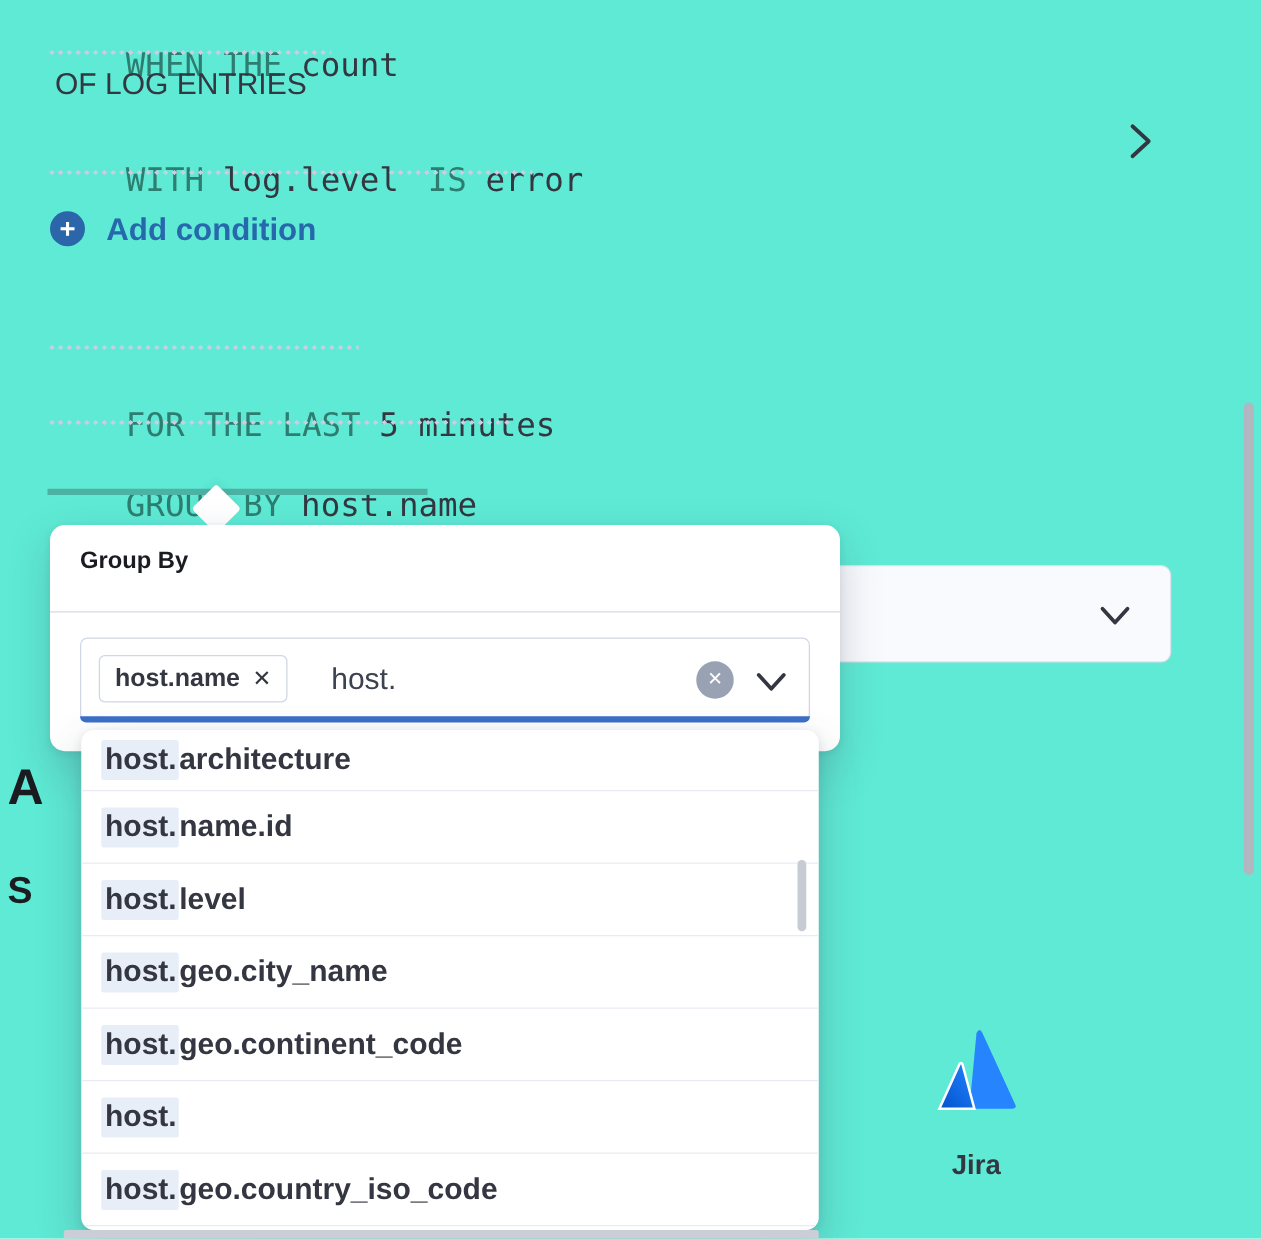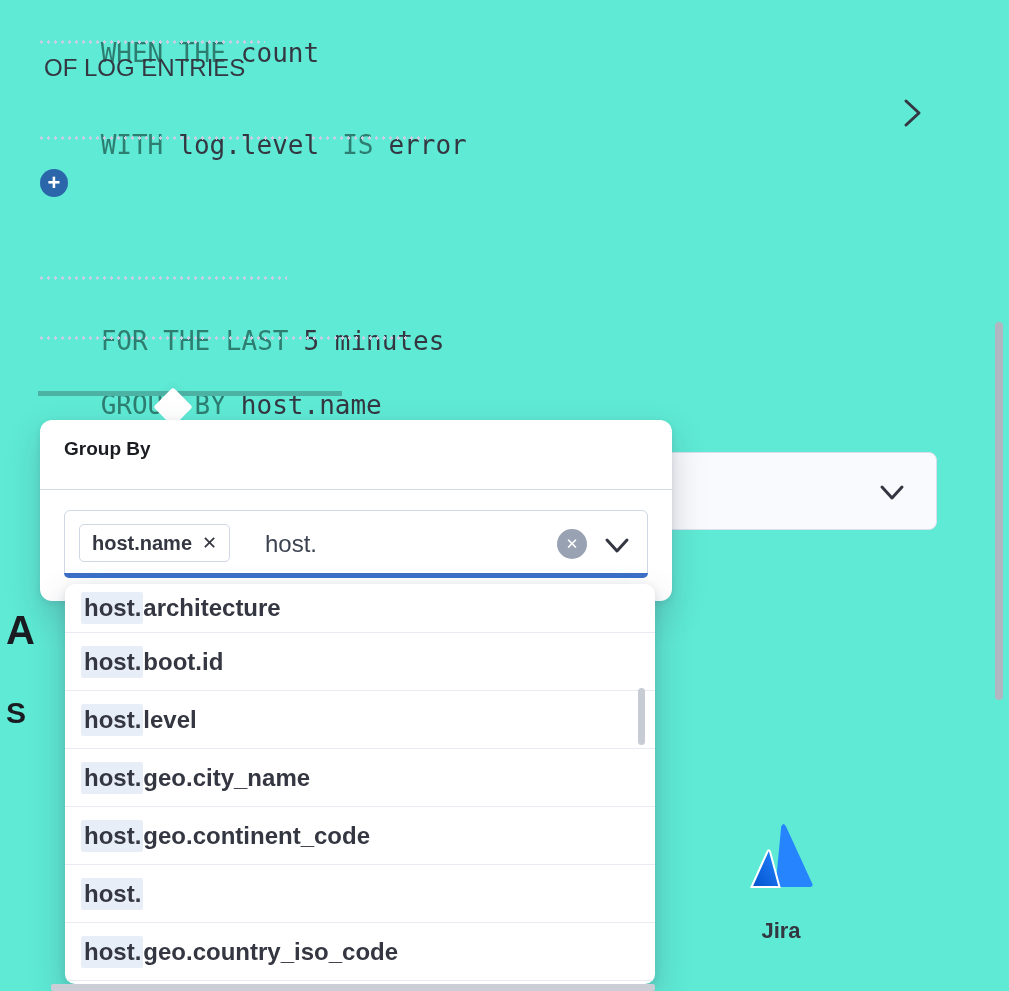--- a/index.html
+++ b/index.html
@@ -139,20 +139,21 @@
   <div class="dotted" style="left:38px;top:136px;width:252px;"></div>
   <div class="dotted" style="left:310px;top:136px;width:116px;"></div>
 
   <div class="chevron-right-btn">
     <svg width="30" height="32" viewBox="0 0 30 32">
         <polyline class="chev" points="9,4 22,16 9,28"></polyline>
       </svg>
   </div>
 
   <div class="addcond-icon">+</div>
+  <div class="addcond-label">Add condition</div>
 
   <div class="dotted" style="left:38px;top:276px;width:249px;"></div>
 
   <div class="mono-row" style="top:296px;">
     <span class="kw sp">FOR THE LAST</span><span class="val">5 minutes</span>
   </div>
   <div class="dotted" style="left:38px;top:336px;width:372px;"></div>
 
   <div class="mono-row" style="top:360px;">
     <span class="kw sp">GROUP BY</span><span class="val">host.name</span>
@@ -207,21 +208,21 @@
     </div>
   </div>
 
   <div class="dropdown">
     <div class="option first">
       <span class="hl">host.</span>
         <span class="rest">architecture</span>
     </div>
     <div class="option">
       <span class="hl">host.</span>
-        <span class="rest">boot.id</span>
+        <span class="rest">name.id</span>
     </div>
     <div class="option">
       <span class="hl">host.</span>
         <span class="rest">level</span>
     </div>
     <div class="option">
       <span class="hl">host.</span>
         <span class="rest">geo.city_name</span>
     </div>
     <div class="option">

